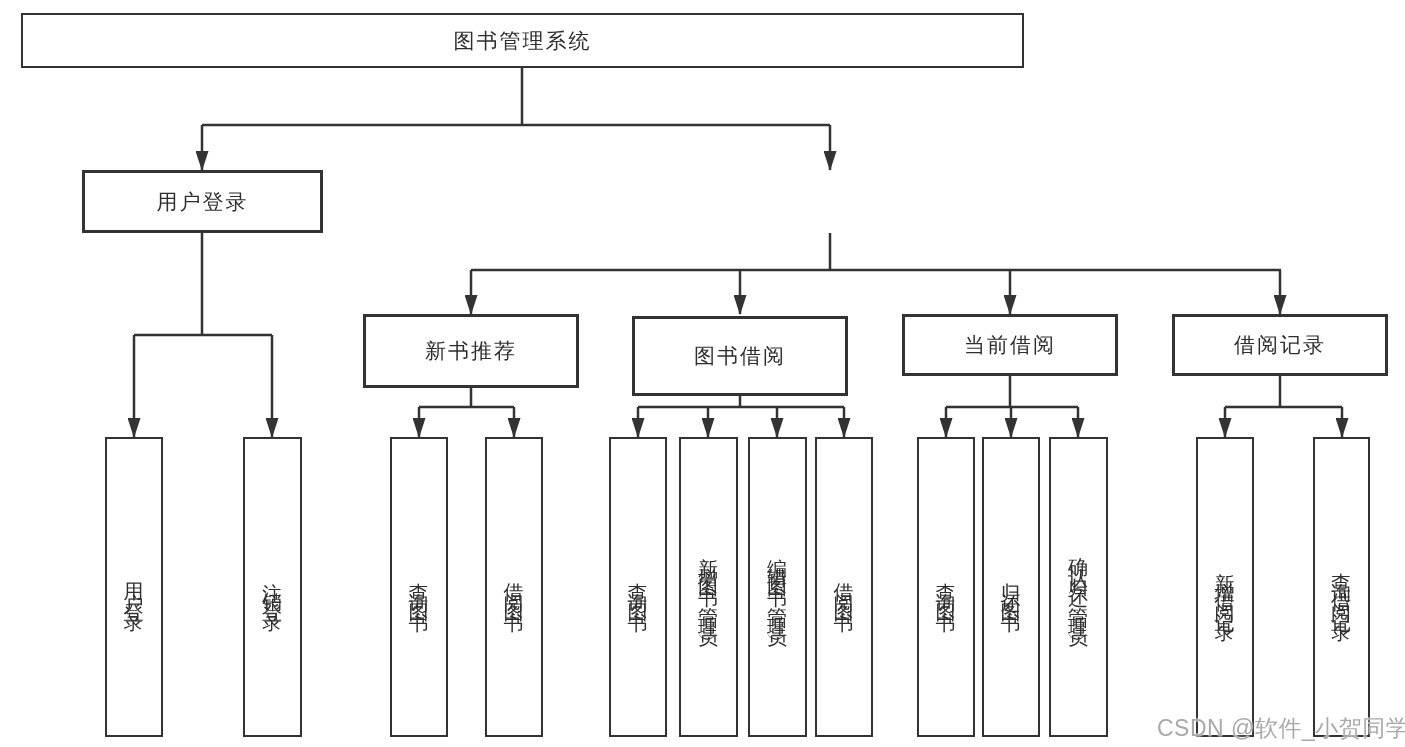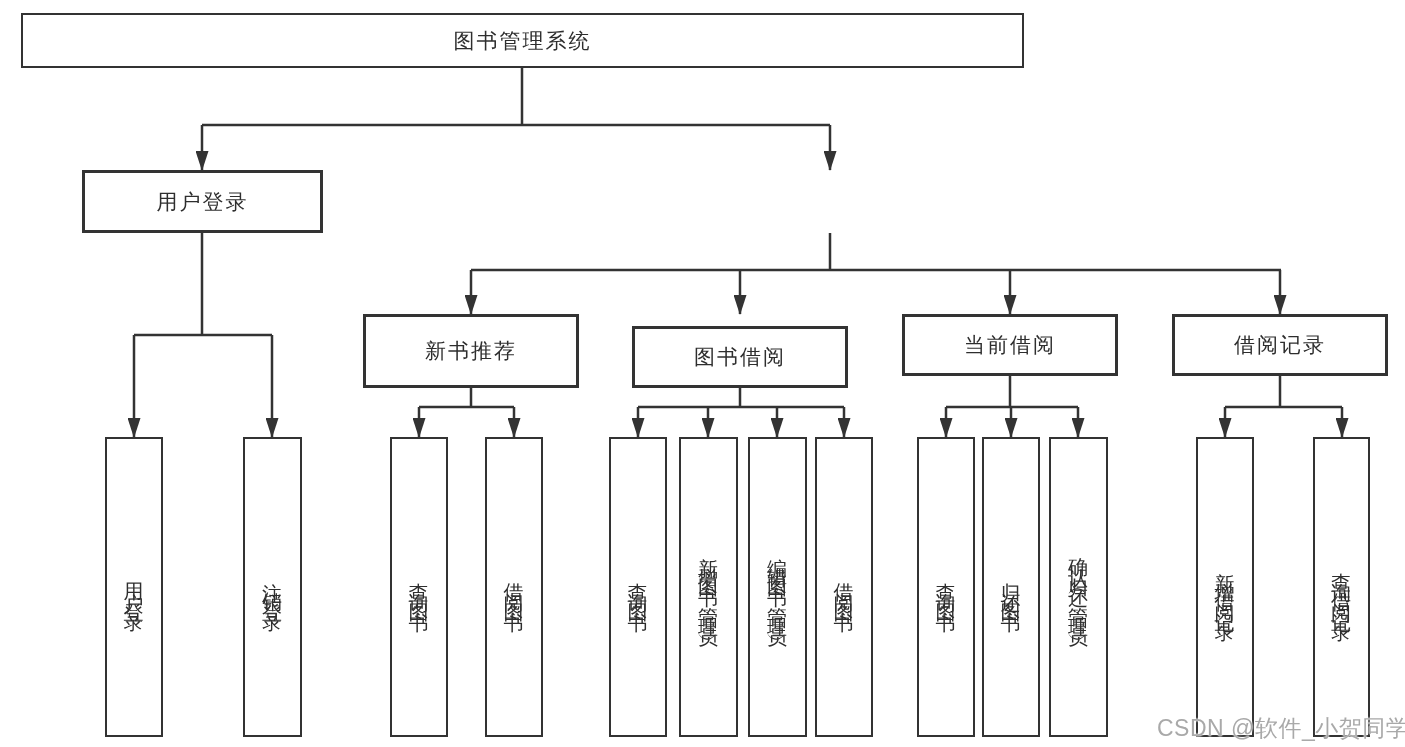--- a/index.html
+++ b/index.html
@@ -70,21 +70,21 @@
     <span>图书管理系统</span>
   </div>
 
   <div class="node h" style="left:82px;top:170px;width:241px;height:63px">
     <span>用户登录</span>
   </div>
 
   <div class="node h" style="left:363px;top:314px;width:216px;height:74px">
     <span>新书推荐</span>
   </div>
-  <div class="node h" style="left:632px;top:326px;width:216px;height:62px">
+  <div class="node h" style="left:632px;top:316px;width:216px;height:80px">
     <span>图书借阅</span>
   </div>
   <div class="node h" style="left:1172px;top:314px;width:216px;height:62px">
     <span>借阅记录</span>
   </div>
   <div class="node h" style="left:902px;top:314px;width:216px;height:62px">
     <span>当前借阅</span>
   </div>
 
   <div class="node v" style="left:105px;top:437px;width:58px;height:300px">

